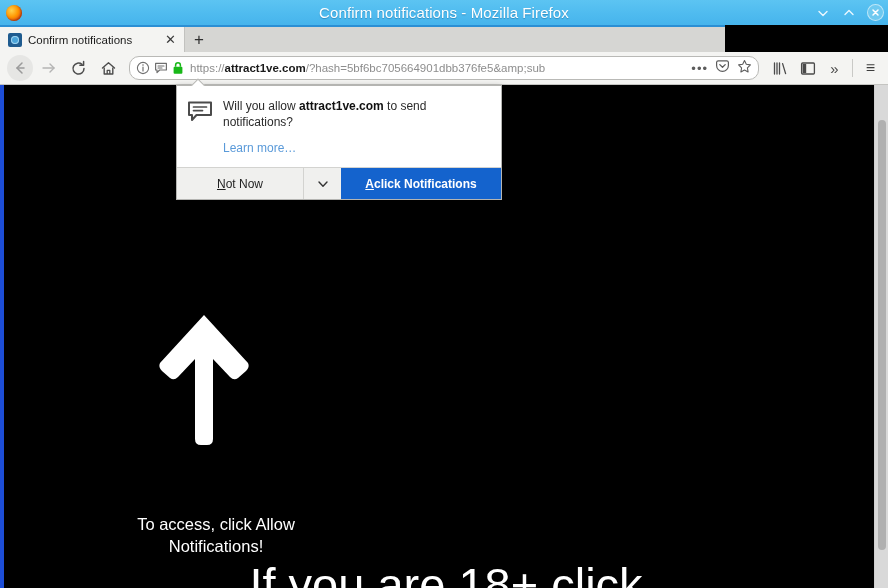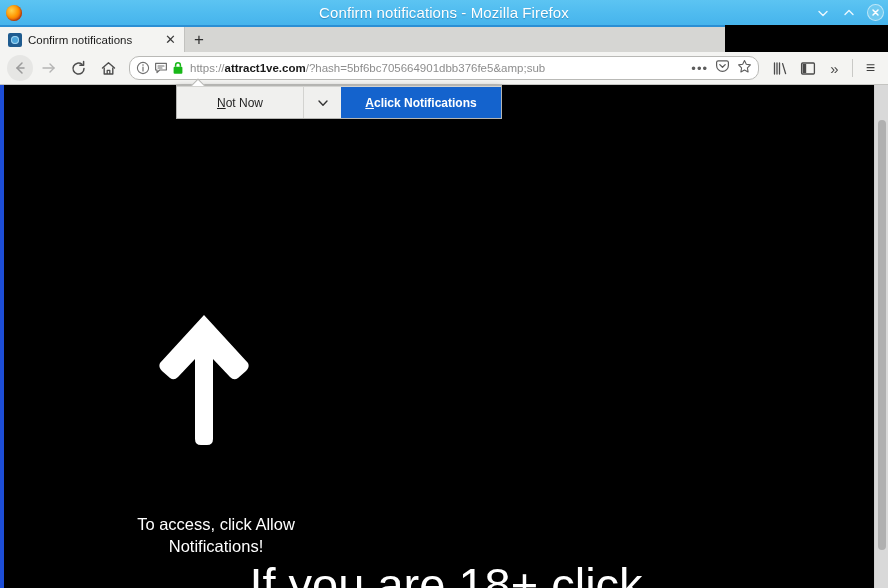--- a/index.html
+++ b/index.html
@@ -377,20 +377,32 @@
     <div class="line2">If you are 18+ click</div>
 
     <div class="scrollbar">
       <div class="scrollthumb"></div>
     </div>
   </div>
 
   <div class="doorhanger">
     <div class="dh-arrow"></div>
 
+    <div class="dh-body">
+      <div class="dh-icon">
+        <svg width="26" height="24" viewBox="0 0 26 24">
+          <path d="M2 2.5 H24 V15 H9.5 L5 20 V15 H2 Z" fill="none" stroke="#4b4b4b" stroke-width="2" stroke-linejoin="round"></path>
+          <path d="M6.5 7 H19.5 M6.5 10.6 H15.5" stroke="#4b4b4b" stroke-width="1.7" stroke-linecap="round"></path>
+        </svg>
+      </div>
+      <div class="dh-text">
+        <div class="dh-msg"><span>Will you allow </span><b>attract1ve.com</b><span> to send notifications?</span></div>
+        <a class="dh-learn" href="#">Learn more…</a>
+      </div>
+    </div>
 
     <div class="dh-foot">
       <div class="dh-notnow">
         <u>N</u>
           <span>ot Now</span>
       </div>
       <div class="dh-chev">
         <svg width="14" height="14" viewBox="0 0 14 14">
             <path d="M3 5 L7 9.2 L11 5" fill="none" stroke="#333" stroke-width="1.4" stroke-linecap="round" stroke-linejoin="round"></path>
           </svg>

